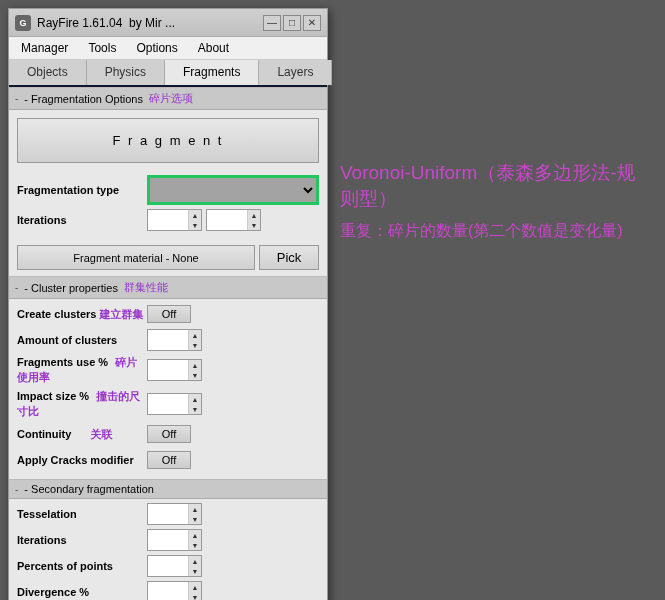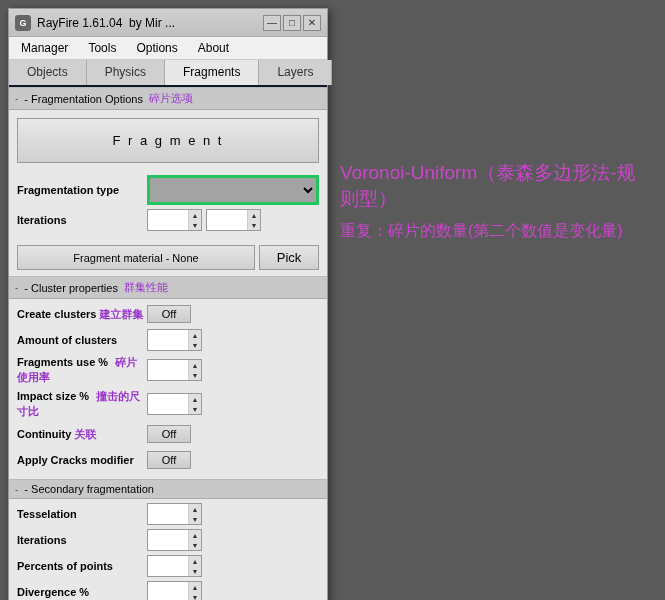--- a/index.html
+++ b/index.html
@@ -407,21 +407,21 @@
               <button class="spinner-btn">▲</button>
               <button class="spinner-btn">▼</button>
             </div>
           </div>
         </div>
       </div>
 
       <div class="form-row">
         <span class="form-label">
           <span>Continuity</span>
-          <span class="chinese" style="margin-left:0;">关联</span>
+          <span class="chinese" style="margin-left:16px;">关联</span>
         </span>
         <div class="form-control">
           <button class="toggle-btn">Off</button>
         </div>
       </div>
 
       <div class="form-row">
         <span class="form-label">Apply Cracks modifier</span>
         <div class="form-control">
           <button class="toggle-btn">Off</button>

